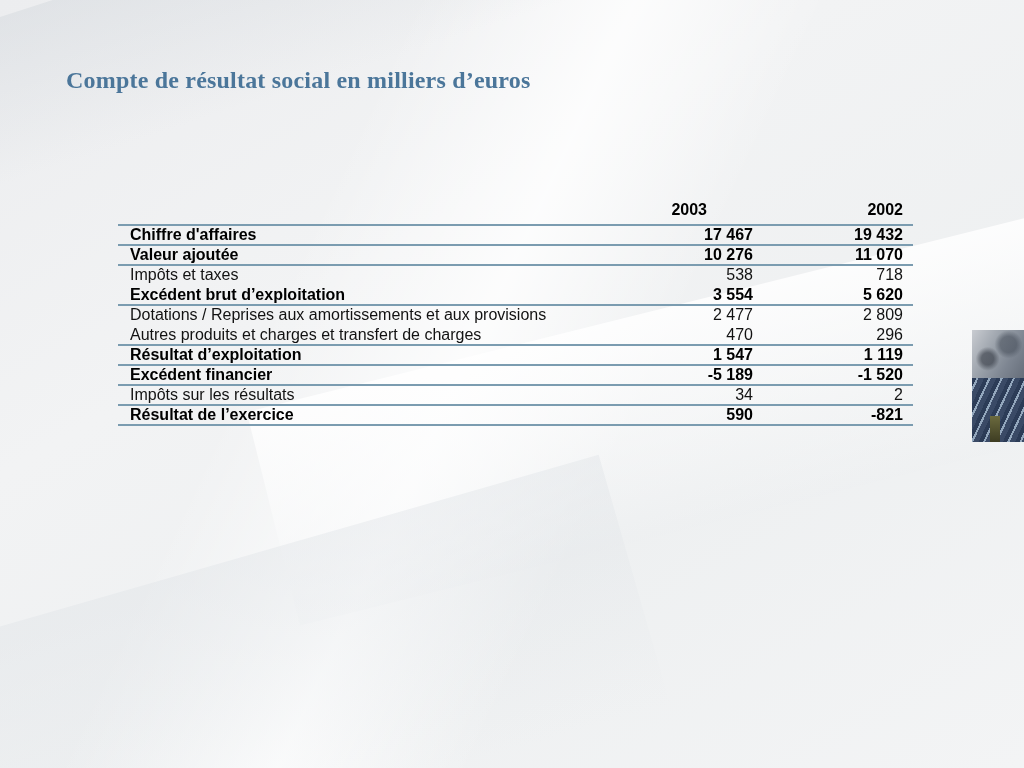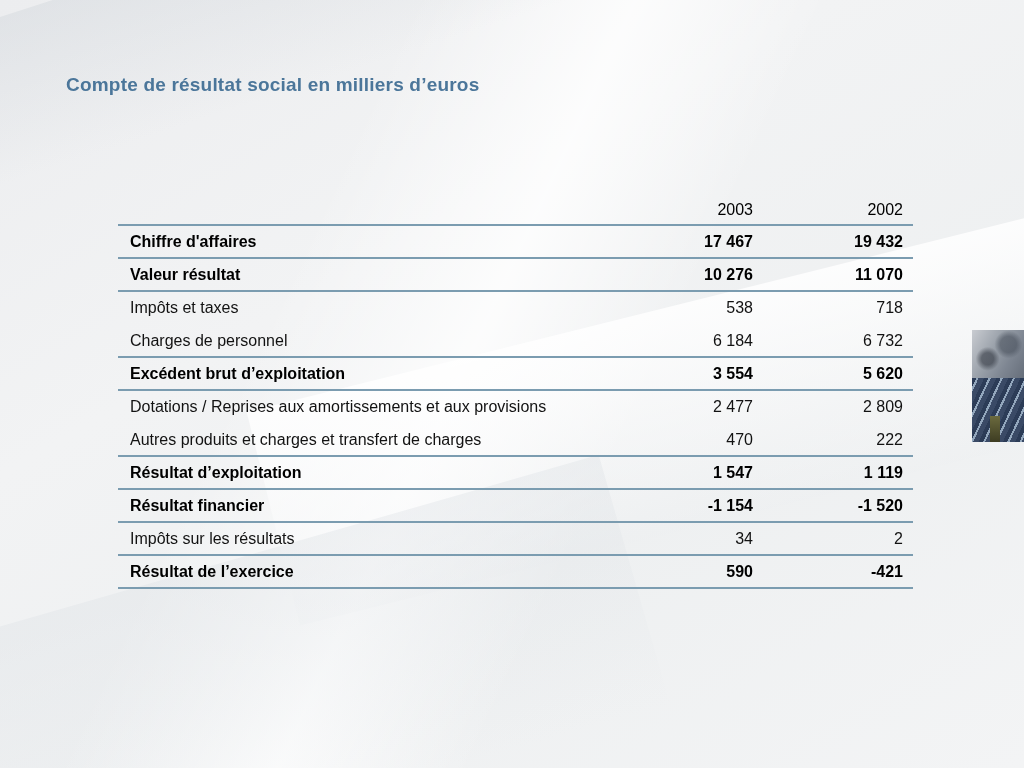--- a/index.html
+++ b/index.html
@@ -14,34 +14,34 @@
   
   .bg-streak { position:absolute; pointer-events:none; }
   .streak1 { left:-100px; top:-60px; width:700px; height:160px; transform:rotate(-18deg);
     background:linear-gradient(to bottom, rgba(210,215,220,0.45), rgba(255,255,255,0)); }
   .streak2 { left:260px; top:300px; width:900px; height:220px; transform:rotate(-14deg);
     background:linear-gradient(to bottom, rgba(255,255,255,0.85), rgba(236,238,240,0.2)); }
   .streak3 { left:-150px; top:560px; width:800px; height:260px; transform:rotate(-16deg);
     background:linear-gradient(to bottom, rgba(222,226,230,0.4), rgba(255,255,255,0)); }
 
   .title {
-    position:absolute; left:66px; top:74px;
-    font-size:19px; font-weight:bold; color:#4b769a; letter-spacing:0.2px;
+    position:absolute; left:66px; top:67px;
+    font-size:24px; font-weight:bold; color:#4b769a; letter-spacing:0.2px;font-family:Liberation Serif, serif;
   }
 
   .fin-table {
     position:absolute; left:118px; top:196px; width:795px;
     font-size:16px; color:#121212;
   }
   .thead {
     display:flex; align-items:center; height:30px;
-    border-bottom:2px solid #7b9cb0; font-weight:normal; color:#000;
+    border-bottom:2px solid #7b9cb0; font-weight:bold; color:#000;gap:46px;
   }
   .trow {
-    display:flex; align-items:center; height:33px;
+    display:flex; align-items:flex-start; height:20px;
     border-bottom:2px solid #7b9cb0;
   }
   .trow.no-line { border-bottom-color:transparent; }
   .trow.bold { font-weight:bold; color:#000; }
   .cell-label { flex:1; padding-left:12px; white-space:nowrap; }
   .cell-num  { width:150px; text-align:right; white-space:nowrap; }
   .cell-num-last { width:160px; text-align:right; padding-right:10px; white-space:nowrap; }
 
   
   .photo {
@@ -82,68 +82,63 @@
       <div class="cell-num">2003</div>
       <div class="cell-num-last">2002</div>
     </div>
 
     <div class="trow bold">
       <div class="cell-label">Chiffre d'affaires</div>
       <div class="cell-num">17 467</div>
       <div class="cell-num-last">19 432</div>
     </div>
     <div class="trow bold">
-      <div class="cell-label">Valeur résultat</div>
+      <div class="cell-label">Valeur ajoutée</div>
       <div class="cell-num">10 276</div>
       <div class="cell-num-last">11 070</div>
     </div>
     <div class="trow no-line">
       <div class="cell-label">Impôts et taxes</div>
       <div class="cell-num">538</div>
       <div class="cell-num-last">718</div>
-    </div>
-    <div class="trow">
-      <div class="cell-label">Charges de personnel</div>
-      <div class="cell-num">6 184</div>
-      <div class="cell-num-last">6 732</div>
     </div>
     <div class="trow bold">
       <div class="cell-label">Excédent brut d’exploitation</div>
       <div class="cell-num">3 554</div>
       <div class="cell-num-last">5 620</div>
     </div>
     <div class="trow no-line">
       <div class="cell-label">Dotations / Reprises aux amortissements et aux provisions</div>
       <div class="cell-num">2 477</div>
       <div class="cell-num-last">2 809</div>
     </div>
     <div class="trow">
       <div class="cell-label">Autres produits et charges et transfert de charges</div>
       <div class="cell-num">470</div>
-      <div class="cell-num-last">222</div>
+      <div class="cell-num-last">296</div>
     </div>
     <div class="trow bold">
       <div class="cell-label">Résultat d’exploitation</div>
       <div class="cell-num">1 547</div>
       <div class="cell-num-last">1 119</div>
     </div>
     <div class="trow bold">
-      <div class="cell-label">Résultat financier</div>
-      <div class="cell-num">-1 154</div>
+      <div class="cell-label">Excédent financier</div>
+      <div class="cell-num">-5 189</div>
       <div class="cell-num-last">-1 520</div>
     </div>
     <div class="trow">
       <div class="cell-label">Impôts sur les résultats</div>
       <div class="cell-num">34</div>
       <div class="cell-num-last">2</div>
     </div>
     <div class="trow bold">
       <div class="cell-label">Résultat de l’exercice</div>
       <div class="cell-num">590</div>
-      <div class="cell-num-last">-421</div>
+      <div class="cell-num-last">-821</div>
     </div>
   </div>
 
   <div class="photo">
     <div class="photo-top"></div>
     <div class="photo-bottom"></div>
   </div>
 </div>
 
 </body></html>

